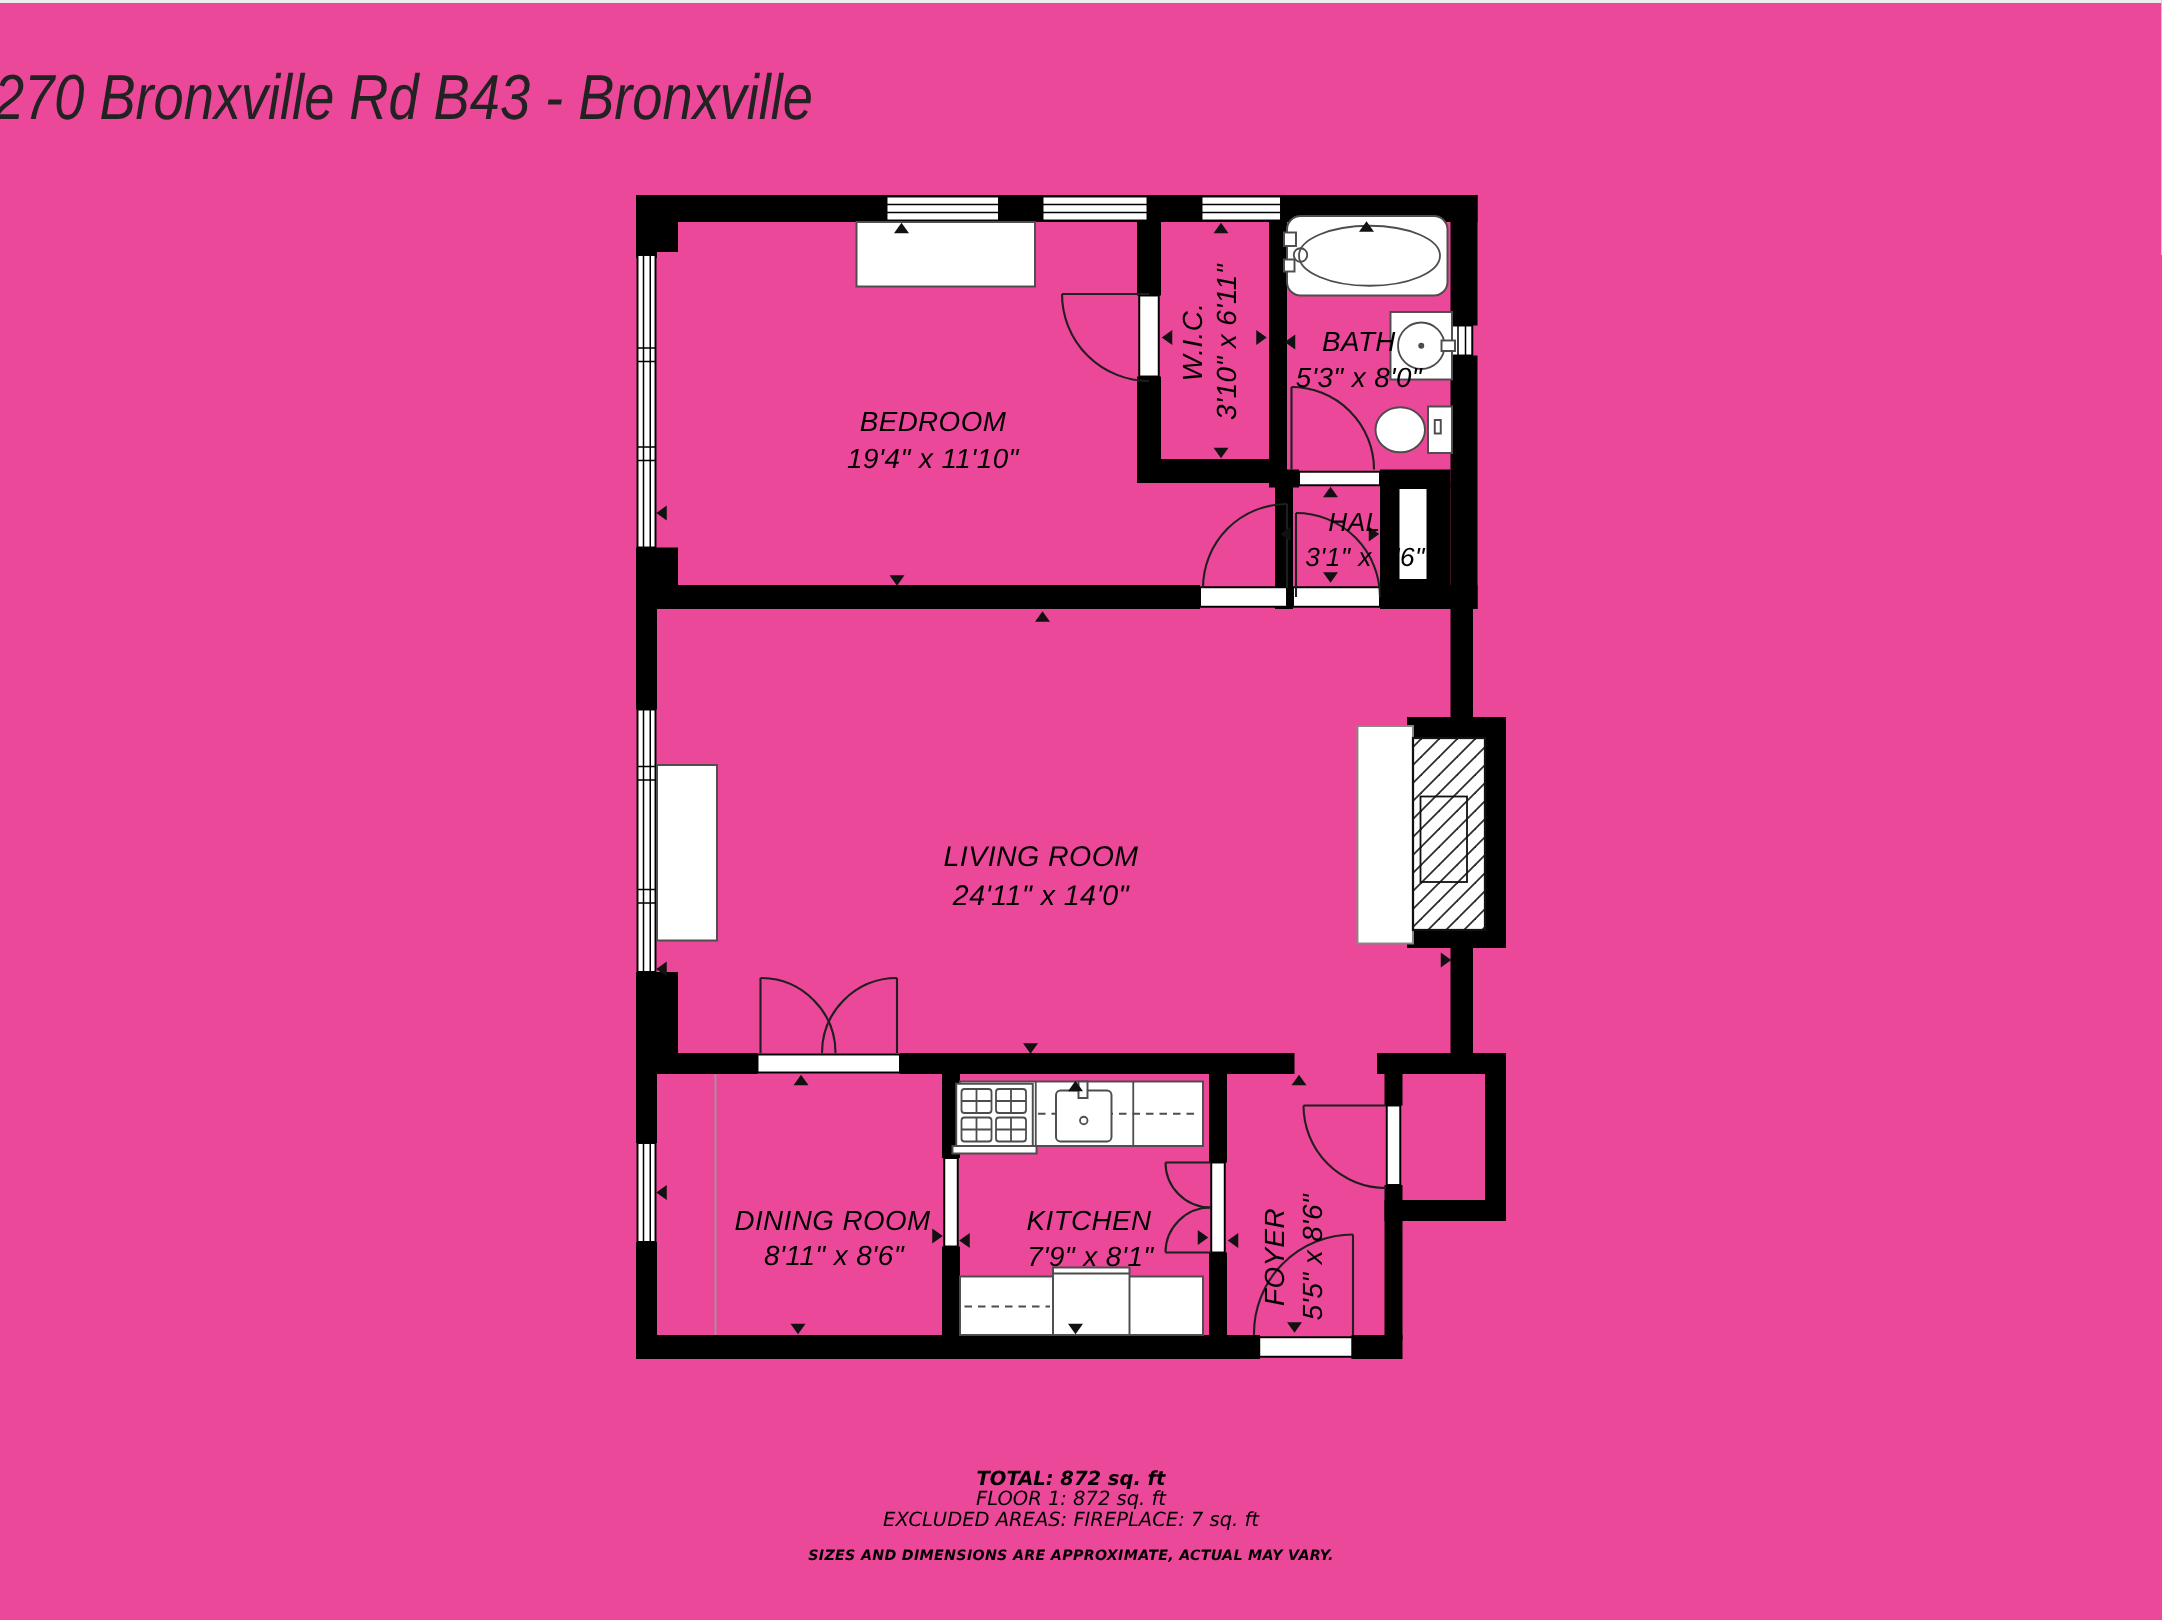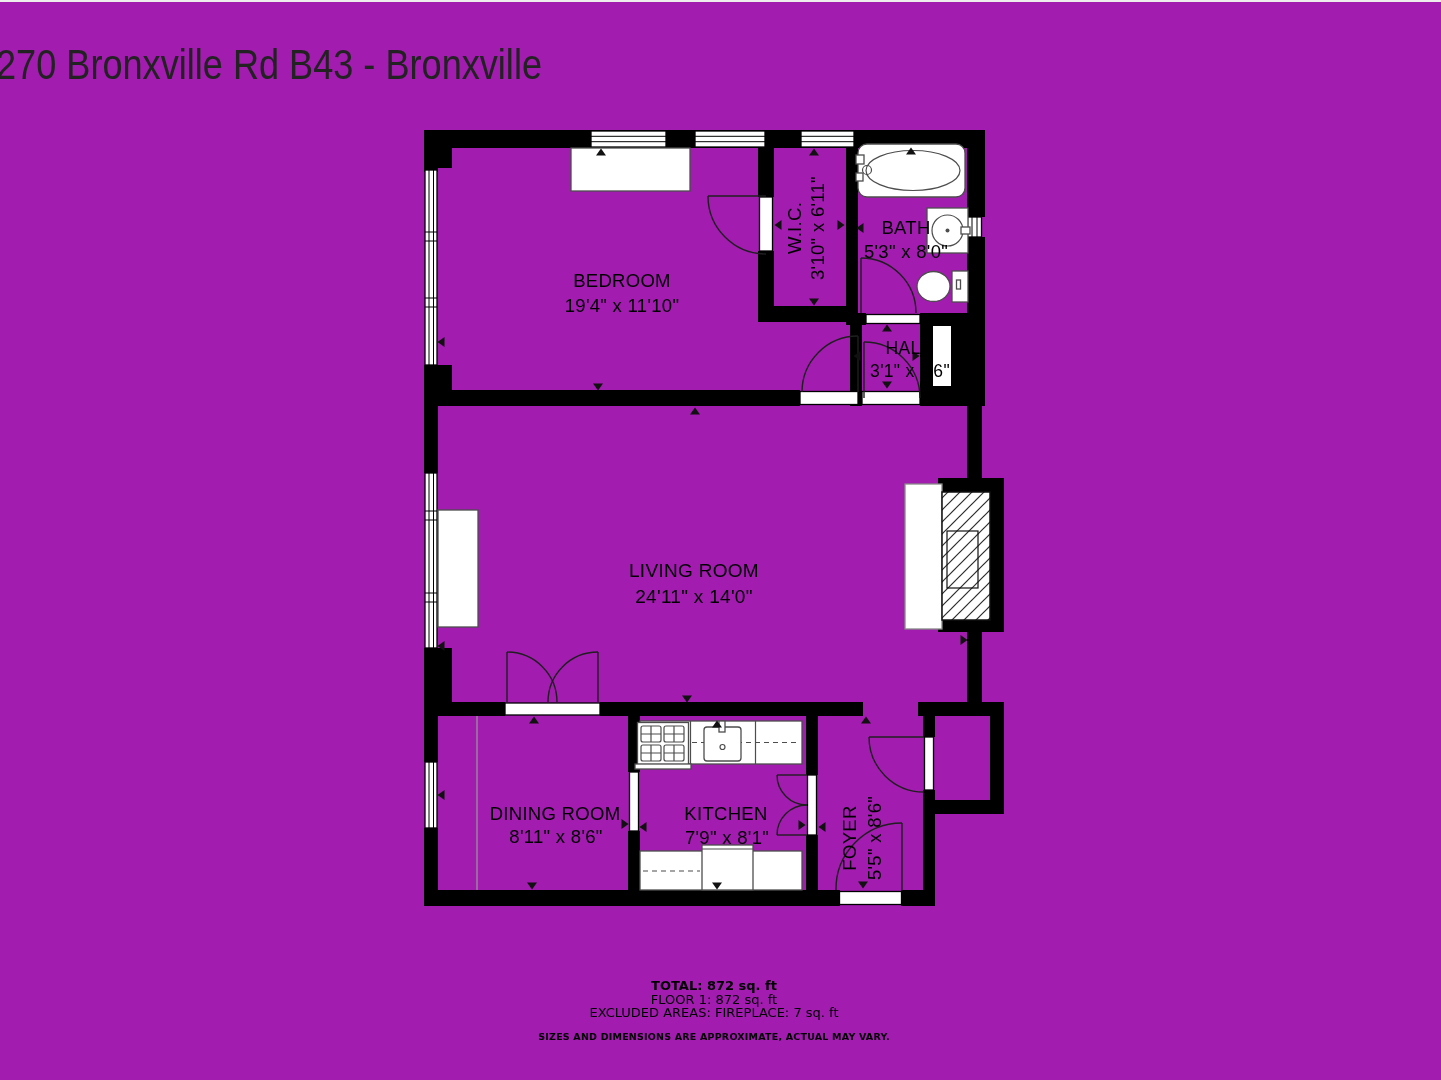--- a/index.html
+++ b/index.html
@@ -1,17 +1,17 @@
 <!DOCTYPE html>
 <html><head>
 <meta charset="utf-8">
 <style>
   html,body{margin:0;padding:0;background:#ffffff;}
-  .canvas{position:relative;width:1441px;height:1080px;background:#a21caf;overflow:hidden;
-          font-family:"Liberation Sans",sans-serif;}
+  .canvas{position:relative;width:1441px;height:1080px;background:#ec4899;overflow:hidden;
+          font-family:"Liberation Sans",sans-serif;font-style:italic;}
   svg text{font-family:"Liberation Sans",sans-serif;}
   .wall{fill:#000000;stroke:none;}
   .thr{fill:#ffffff;stroke:#000000;stroke-width:1.3;}
   .win{fill:#ffffff;stroke:#000000;stroke-width:1.3;}
   .winline{stroke:#000000;stroke-width:1;fill:none;}
   .fix{fill:#ffffff;stroke:#4d4d4d;stroke-width:1.3;}
   .fixl{fill:none;stroke:#4d4d4d;stroke-width:1.2;}
   .fixd{fill:none;stroke:#4d4d4d;stroke-width:1.2;stroke-dasharray:5,4;}
   .door{fill:none;stroke:#1f1f1f;stroke-width:1.4;}
   .mark{fill:#111111;}

